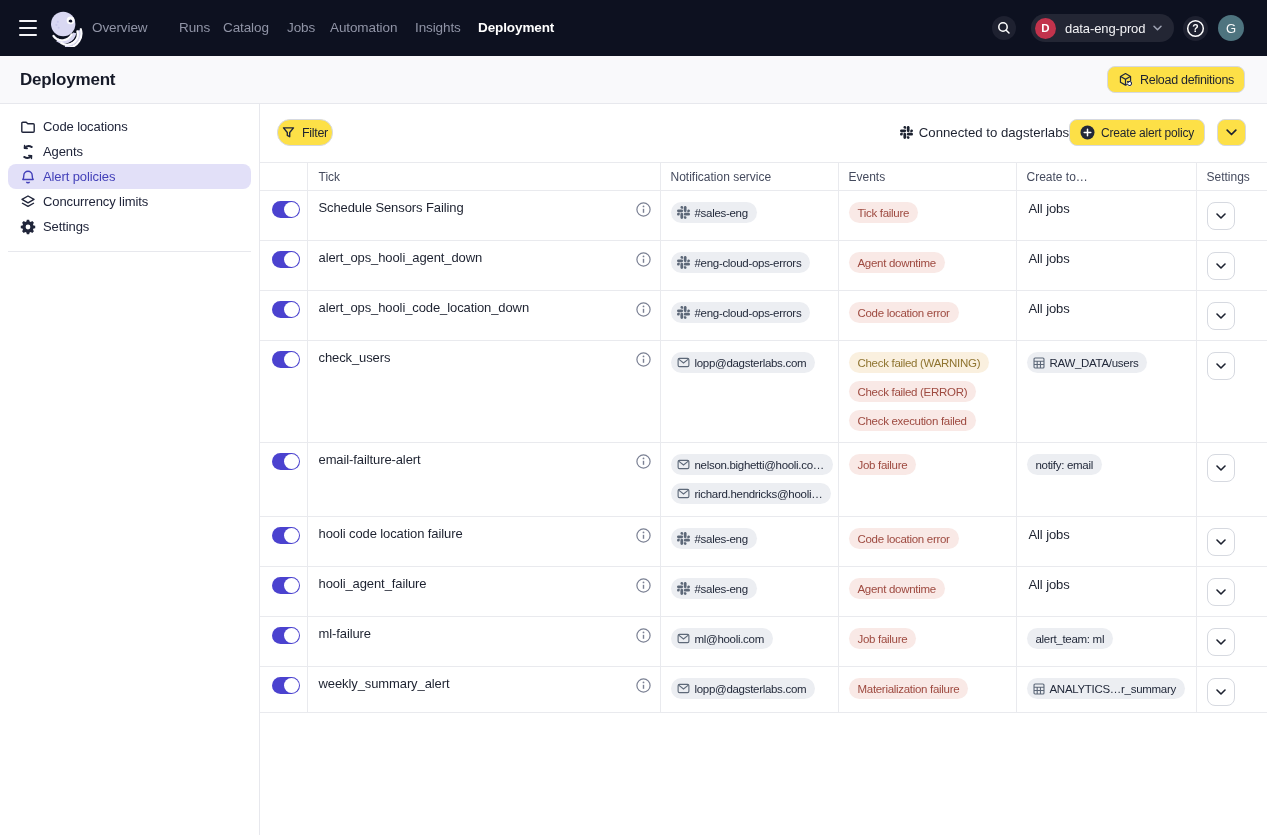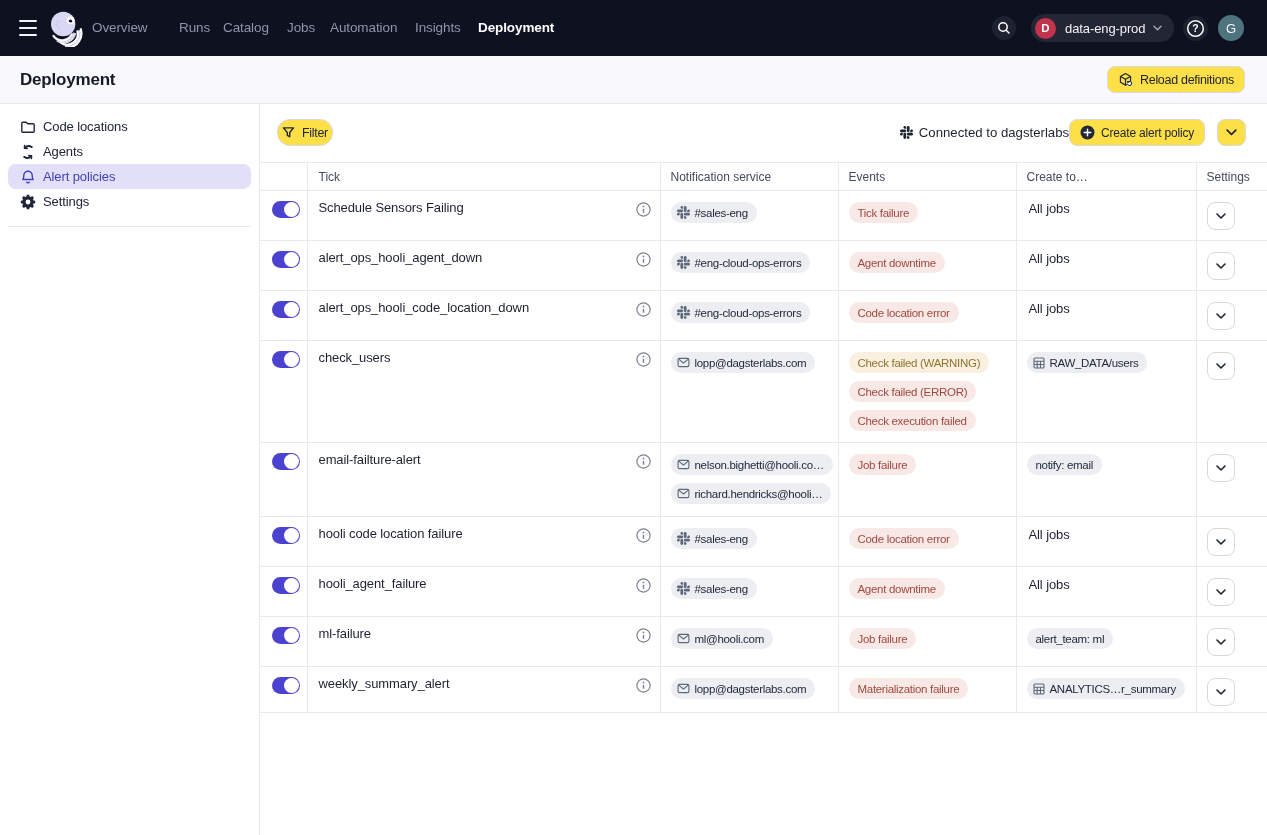--- a/index.html
+++ b/index.html
@@ -141,20 +141,24 @@
     <li><svg width="16" height="16" viewBox="0 0 16 16" fill="none" stroke="#20253a" stroke-width="1.9" stroke-linecap="round">
             <path d="M11.8 3.1a5.4 5.4 0 0 0-7 .9"></path>
             <path d="M4.2 12.9a5.4 5.4 0 0 0 7-.9"></path>
             <path d="M4.6 1.6 4.5 4.3l2.7.1" stroke-width="1.5" stroke-linejoin="round"></path>
             <path d="M11.4 14.4l.1-2.7-2.7-.1" stroke-width="1.5" stroke-linejoin="round"></path>
           </svg>Agents</li>
     <li class="sel"><svg width="16" height="16" viewBox="0 0 16 16" fill="none" stroke="#4340b9" stroke-width="1.4">
             <path d="M8 2.2a4.2 4.2 0 0 1 4.2 4.2c0 2.1.5 3.4 1 4.1H2.8c.5-.7 1-2 1-4.1A4.2 4.2 0 0 1 8 2.2Z" stroke-linejoin="round"></path>
             <path d="M6.5 12.7a1.6 1.6 0 0 0 3 0"></path>
           </svg>Alert policies</li>
+    <li><svg width="16" height="16" viewBox="0 0 16 16" fill="none" stroke="#20253a" stroke-width="1.4" stroke-linejoin="round">
+            <path d="M8 2 14 5.4 8 8.8 2 5.4Z"></path>
+            <path d="M2 9 8 12.4 14 9"></path>
+          </svg>Concurrency limits</li>
     <li><svg width="16" height="16" viewBox="0 0 16 16">
             <path fill-rule="evenodd" d="M6.86 0.79 L9.14 0.79 L9.62 2.54 L10.71 2.99 L12.29 2.09 L13.91 3.71 L13.01 5.29 L13.46 6.38 L15.21 6.86 L15.21 9.14 L13.46 9.62 L13.01 10.71 L13.91 12.29 L12.29 13.91 L10.71 13.01 L9.62 13.46 L9.14 15.21 L6.86 15.21 L6.38 13.46 L5.29 13.01 L3.71 13.91 L2.09 12.29 L2.99 10.71 L2.54 9.62 L0.79 9.14 L0.79 6.86 L2.54 6.38 L2.99 5.29 L2.09 3.71 L3.71 2.09 L5.29 2.99 L6.38 2.54 Z M8 10.4a2.4 2.4 0 1 0 0-4.8 2.4 2.4 0 0 0 0 4.8Z" fill="#20253a"></path>
           </svg>Settings</li>
   </ul>
   <div class="divider"></div>
 </aside>
 <div class="content">
   <div class="toolbar">
     <div class="btn filterbtn">
       <svg width="13" height="13" viewBox="0 0 14 14" fill="none" stroke="#20253a" stroke-width="1.5">

